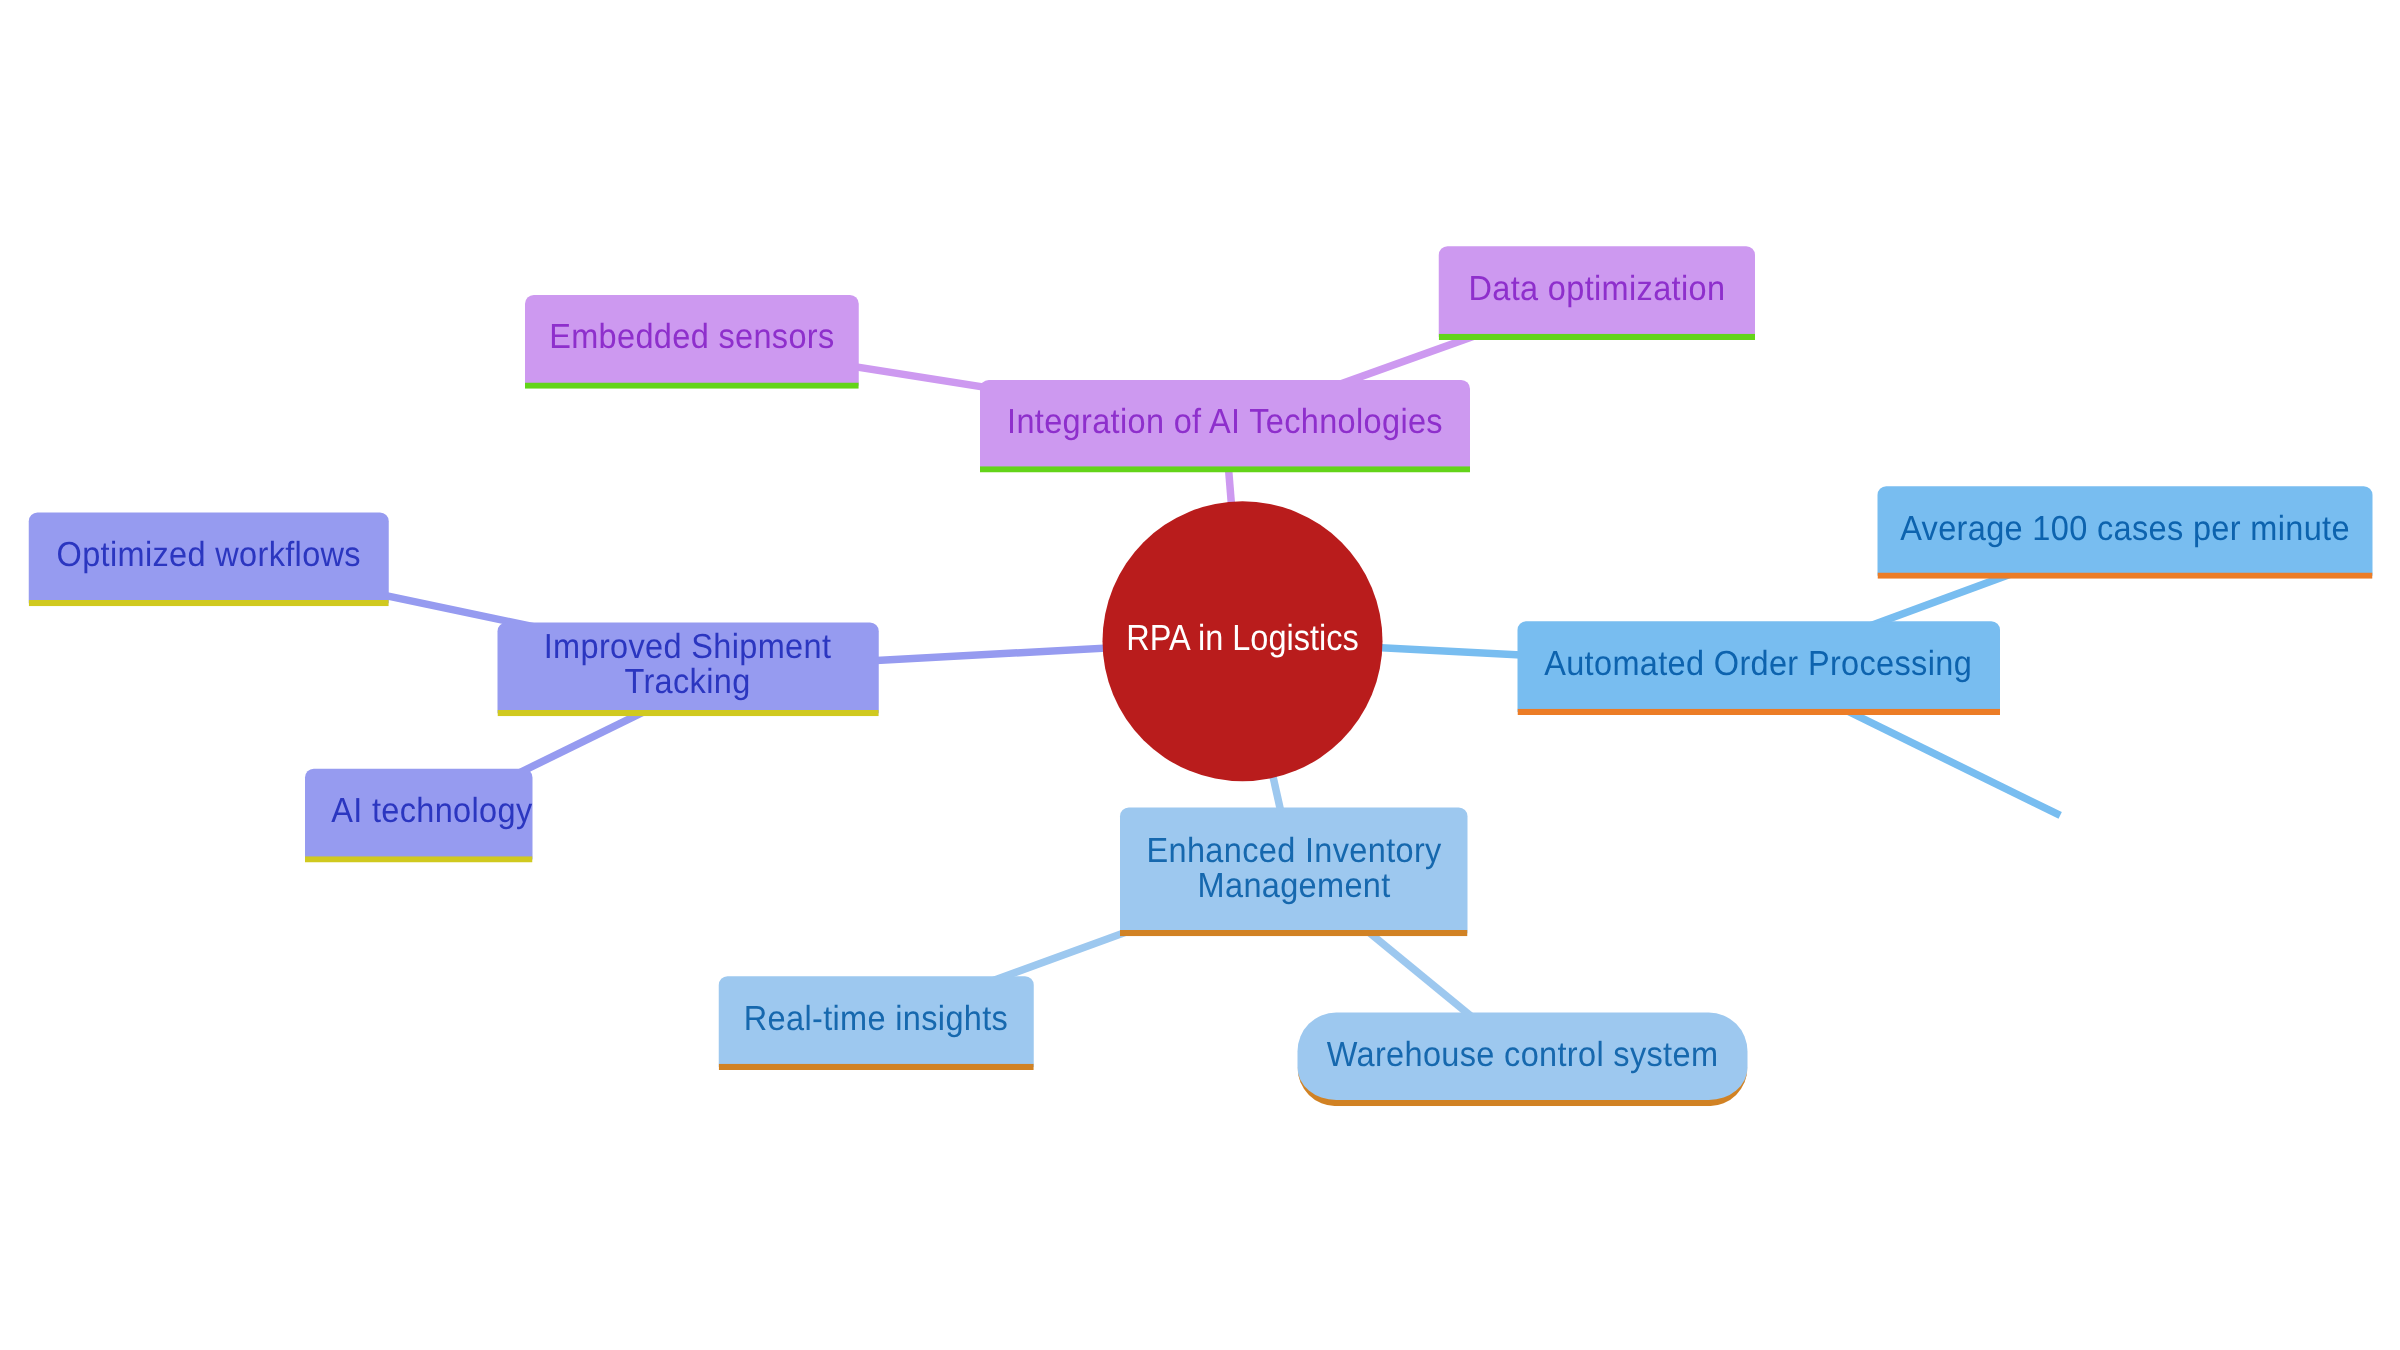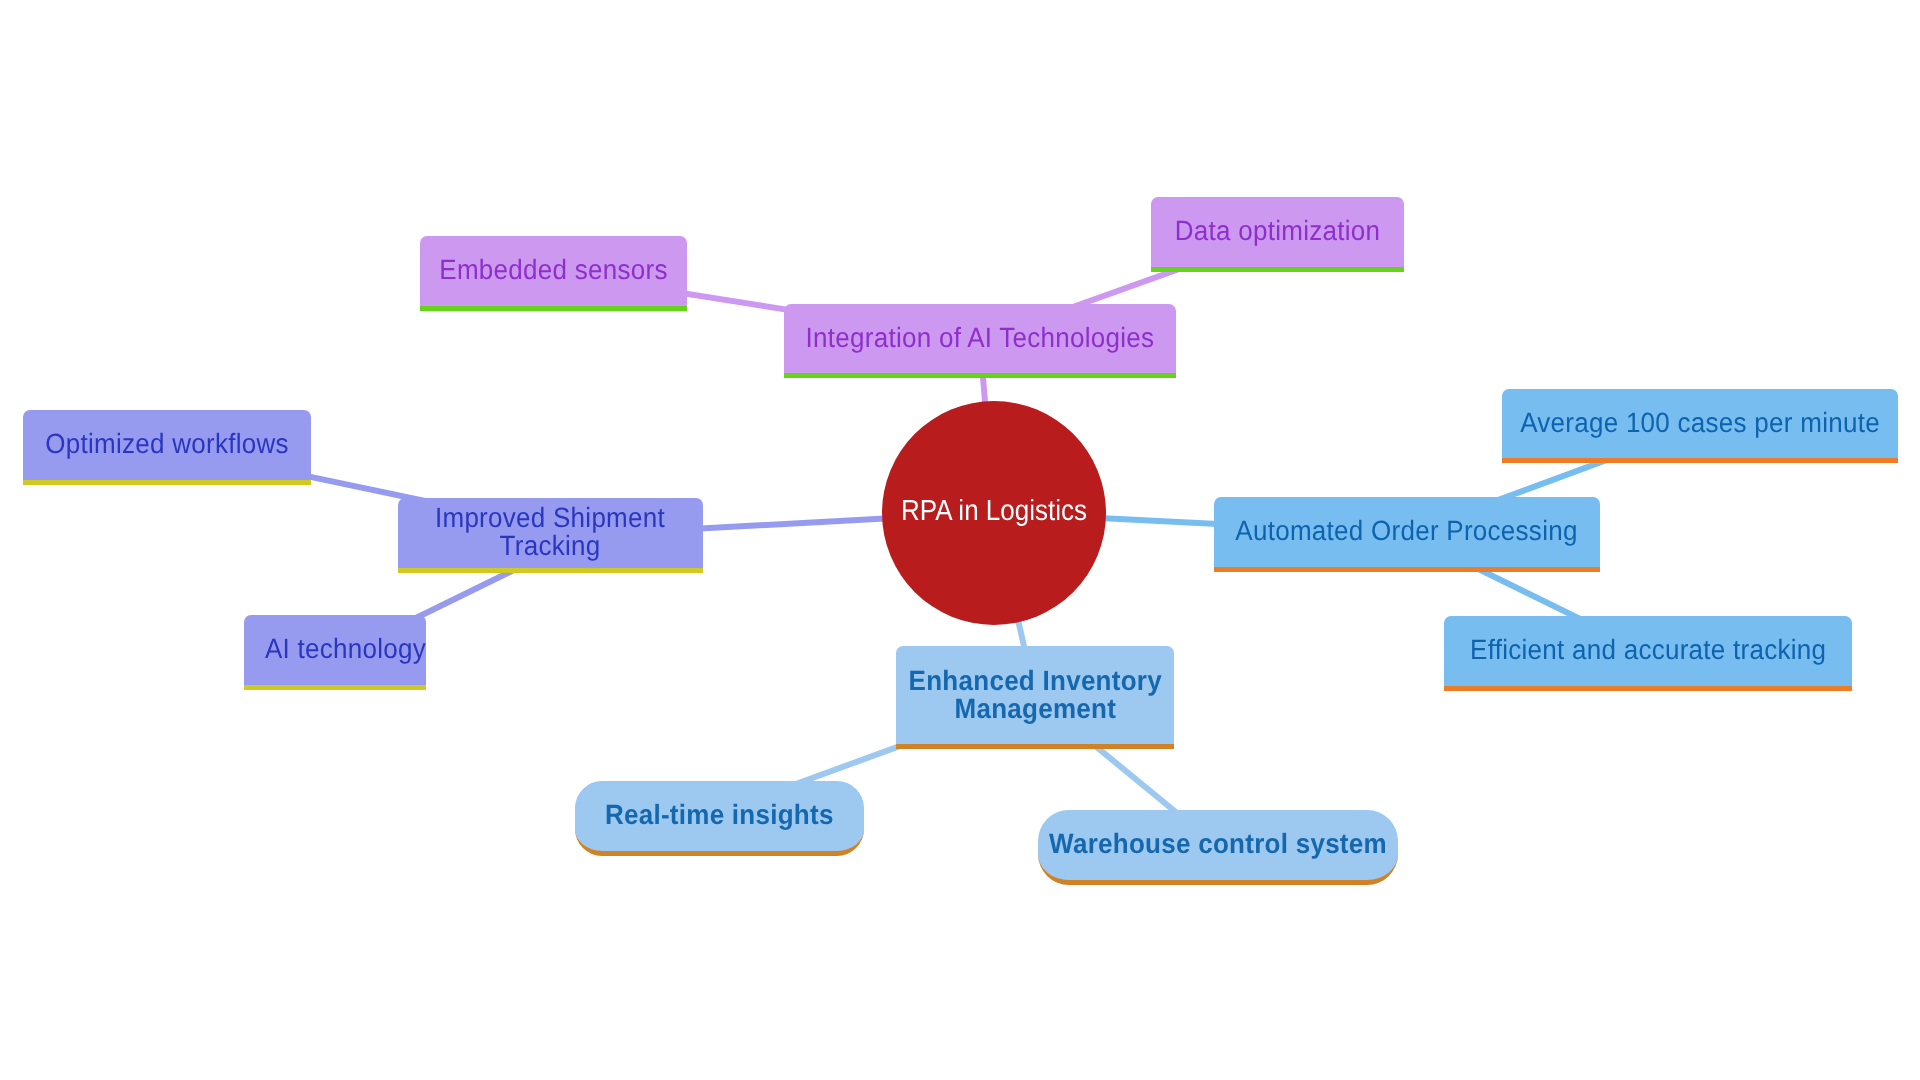--- a/index.html
+++ b/index.html
@@ -25,21 +25,21 @@
   .edge-purple{stroke:#cd99f0;}
   
   .theme-indigo{background:#969bf0;border-bottom:5.5px solid #d0c91f;}
   .theme-indigo .node-label{color:#2b36c0;}
   .edge-indigo{stroke:#969bf0;}
   
   .theme-blue{background:#78bdf0;border-bottom:5.5px solid #ec7c26;}
   .theme-blue .node-label{color:#0d63ae;}
   .edge-blue{stroke:#78bdf0;}
   
-  .theme-blue2{background:#9dc8ef;border-bottom:5.5px solid #d18224;font-weight:bold;}
+  .theme-blue2{background:#9dc8ef;border-bottom:5.5px solid #d18224;}
   .theme-blue2 .node-label{color:#1668ae;}
   .edge-blue2{stroke:#9dc8ef;}
   .edge{fill:none;stroke-width:6;stroke-linecap:butt;}
 </style>
 </head>
 <body>
 
 <div id="mindmap-canvas">
   <svg id="edge-layer" viewBox="0 0 1920 1080" width="1920" height="1080">
     <line class="edge edge-purple" x1="994" y1="512.5" x2="980" y2="340.25"></line>
@@ -73,28 +73,25 @@
   </div>
   <div class="node theme-indigo" style="left: 244px; top: 615px; width: 182px; height: 70px; justify-content: flex-end;">
     <span class="node-label">AI technology</span>
   </div>
   <div class="node theme-blue" style="left: 1213.5px; top: 497px; width: 386px; height: 70px;">
     <span class="node-label">Automated Order Processing</span>
   </div>
   <div class="node theme-blue" style="left: 1502px; top: 389.3px; width: 396px; height: 69px;">
     <span class="node-label">Average 100 cases per minute</span>
   </div>
-  <div class="node theme-blue" style="left: 1444.3px; top: 615.5px; width: 407.7px; height: 70.2px;">
-    <span class="node-label">Efficient and accurate tracking</span>
-  </div>
   <div class="node theme-blue2" style="left: 896.3px; top: 645.9px; width: 278px; height: 98px;">
     <span class="node-label" style="top: 0px;">Enhanced Inventory
 Management</span>
   </div>
-  <div class="node theme-blue2" style="left: 574.8px; top: 781px; width: 289px; height: 70px; border-radius: 27px;">
+  <div class="node theme-blue2" style="left: 574.8px; top: 781px; width: 252px; height: 70px;">
     <span class="node-label">Real-time insights</span>
   </div>
   <div class="node theme-blue2" style="left: 1038px; top: 810px; width: 360px; height: 70px; border-radius: 31px;">
     <span class="node-label">Warehouse control system</span>
   </div>
 
   <div class="root-node" style="left: 882px; top: 400.5px; width: 224px; height: 224px;">
     <span class="root-node-label">RPA in Logistics</span>
   </div>
 </div>

